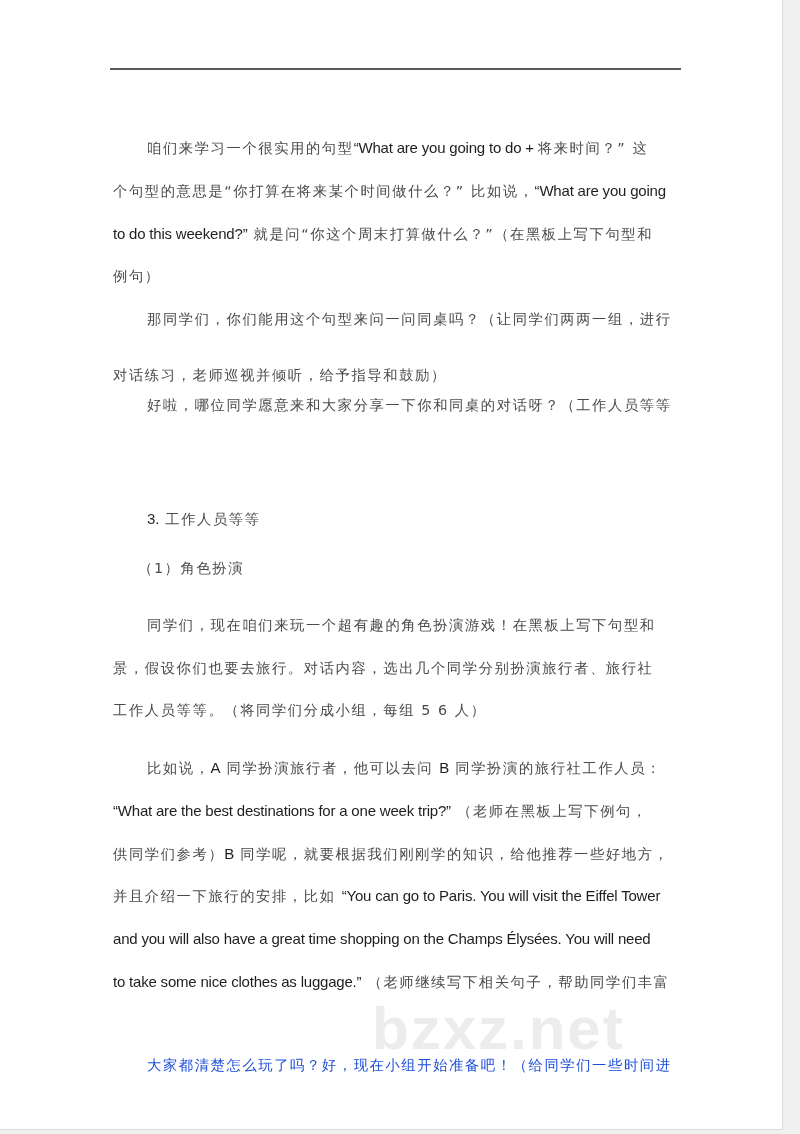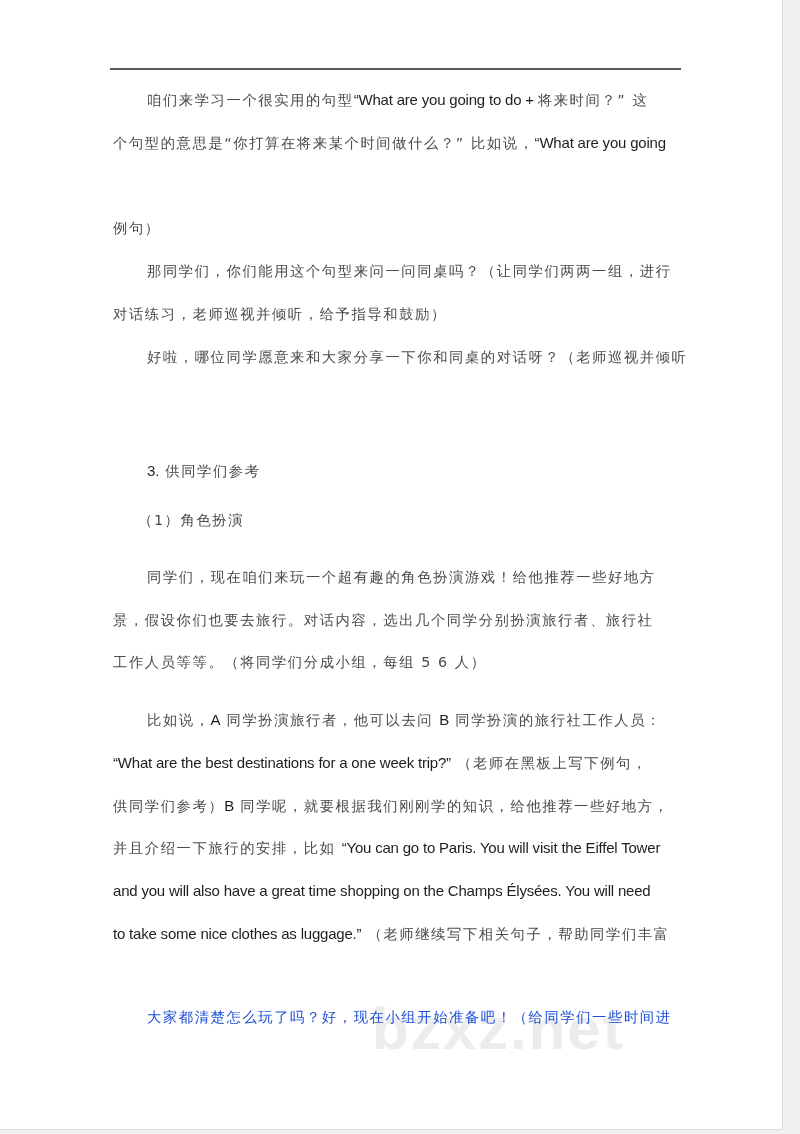--- a/index.html
+++ b/index.html
@@ -12,21 +12,21 @@
     position: absolute; left: 0; top: 0; width: 782px; height: 1129px;
     background: #ffffff; border-right: 1px solid #dcdcdc; border-bottom: 1px solid #dcdcdc;
   }
   .header-rule {
     position: absolute; left: 110px; top: 68px; width: 571px; height: 0;
     border-top: 2px solid #5a5a5a;
   }
   .line {
     position: absolute; left: 113px; width: 567px; height: 26px;
     line-height: 26px; font-size: 14.3px; color: #4a4a4a;
-    white-space: nowrap; letter-spacing: 1.6px;
+    white-space: nowrap; letter-spacing: 1.6px; margin-top: 48px;
   }
   .line.indent { left: 147px; width: 533px; }
   .en { font-family: "Liberation Sans", sans-serif; color: #1e1e1e; letter-spacing: -0.2px; font-size: 15px; }
   .watermark {
     position: absolute; left: 372px; top: 982px;
     font-family: "Liberation Sans", sans-serif; font-weight: bold;
     font-size: 60px; color: #ececec; letter-spacing: 2px; line-height: 94px;
     z-index: 0; white-space: nowrap;
   }
   .content { position: absolute; left: 0; top: 0; width: 100%; height: 100%; z-index: 1; }
@@ -38,36 +38,39 @@
   <div class="watermark">bzxz.net</div>
   <div class="content">
     <div class="header-rule"></div>
 
     <div class="line indent" style="top:87px">
       <span>咱们来学习一个很实用的句型</span><span class="en">“What are you going to do + </span><span>将来时间？”  这</span>
     </div>
     <div class="line" style="top:130px">
       <span>个句型的意思是“你打算在将来某个时间做什么？”  比如说，</span><span class="en">“What are you going</span>
     </div>
+    <div class="line" style="top:173px">
+      <span class="en">to do this weekend?”</span><span>  就是问“你这个周末打算做什么？”（在黑板上写下句型和</span>
+    </div>
     <div class="line indent" style="top:258px">那同学们，你们能用这个句型来问一问同桌吗？（让同学们两两一组，进行</div>
 
     <div class="line" style="top:215px">
       <span>例句）</span>
     </div>
-    <div class="line" style="top:301px">对话练习，老师巡视并倾听，给予指导和鼓励）</div>
+    <div class="line" style="top:314px">对话练习，老师巡视并倾听，给予指导和鼓励）</div>
 
-    <div class="line indent" style="top:344px">好啦，哪位同学愿意来和大家分享一下你和同桌的对话呀？（老师巡视并倾听</div>
+    <div class="line indent" style="top:344px">好啦，哪位同学愿意来和大家分享一下你和同桌的对话呀？（工作人员等等</div>
 
     <div class="line indent" style="top:458px">
-      <span class="en" style="color:#2a2a2a">3.</span><span> 供同学们参考</span>
+      <span class="en" style="color:#2a2a2a">3.</span><span> 工作人员等等</span>
     </div>
 
     <div class="line" style="top:507px; left:138px">（1）角色扮演</div>
 
-    <div class="line indent" style="top:564px">同学们，现在咱们来玩一个超有趣的角色扮演游戏！给他推荐一些好地方</div>
+    <div class="line indent" style="top:564px">同学们，现在咱们来玩一个超有趣的角色扮演游戏！在黑板上写下句型和</div>
     <div class="line" style="top:607px">景，假设你们也要去旅行。对话内容，选出几个同学分别扮演旅行者、旅行社</div>
     <div class="line" style="top:649px">工作人员等等。（将同学们分成小组，每组 5   6 人）</div>
 
     <div class="line indent" style="top:707px">
       <span>比如说，</span><span class="en">A</span><span> 同学扮演旅行者，他可以去问 </span><span class="en">B</span><span> 同学扮演的旅行社工作人员：</span>
     </div>
     <div class="line" style="top:750px">
       <span class="en">“What are the best destinations for a one    week trip?”</span><span>  （老师在黑板上写下例句，</span>
     </div>
     <div class="line" style="top:835px">

